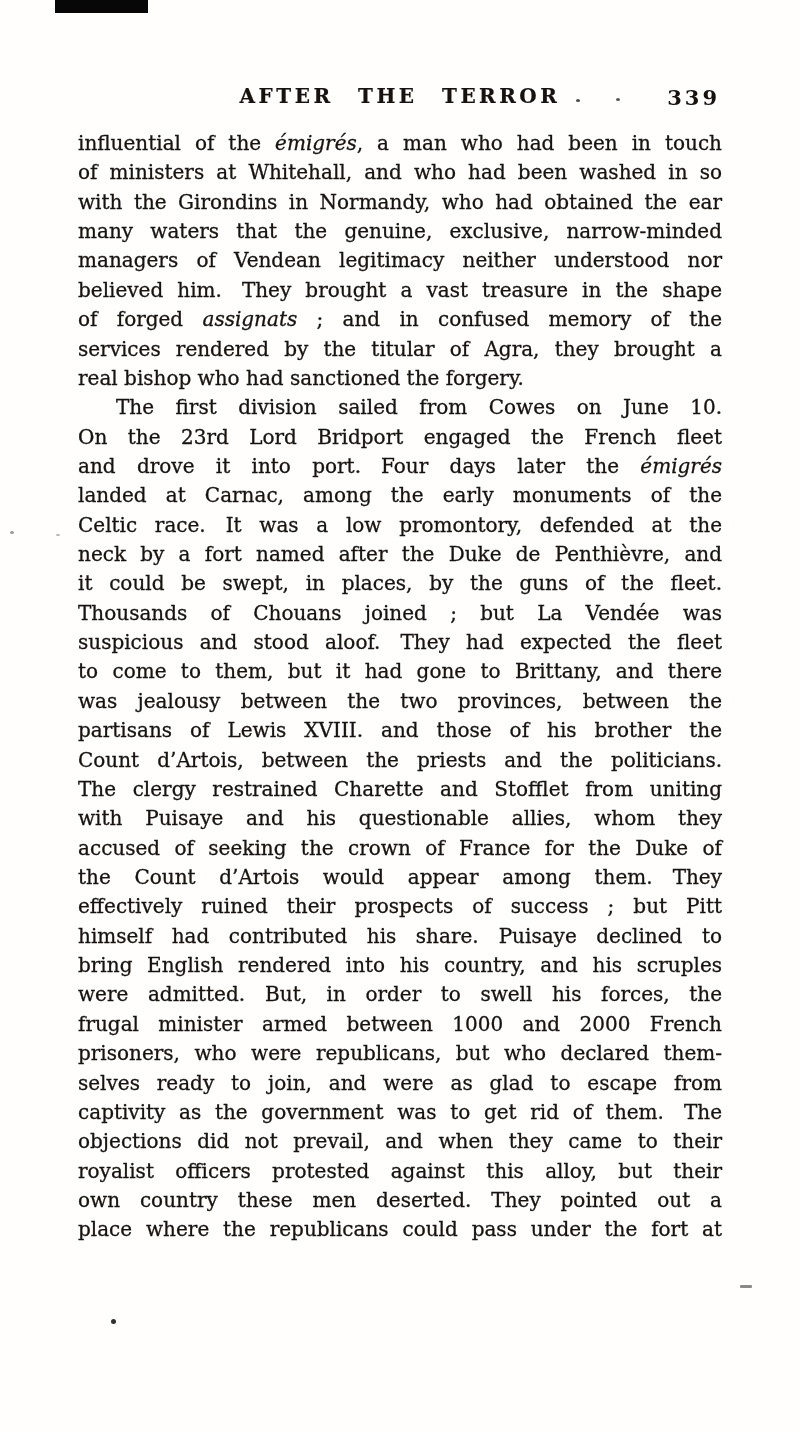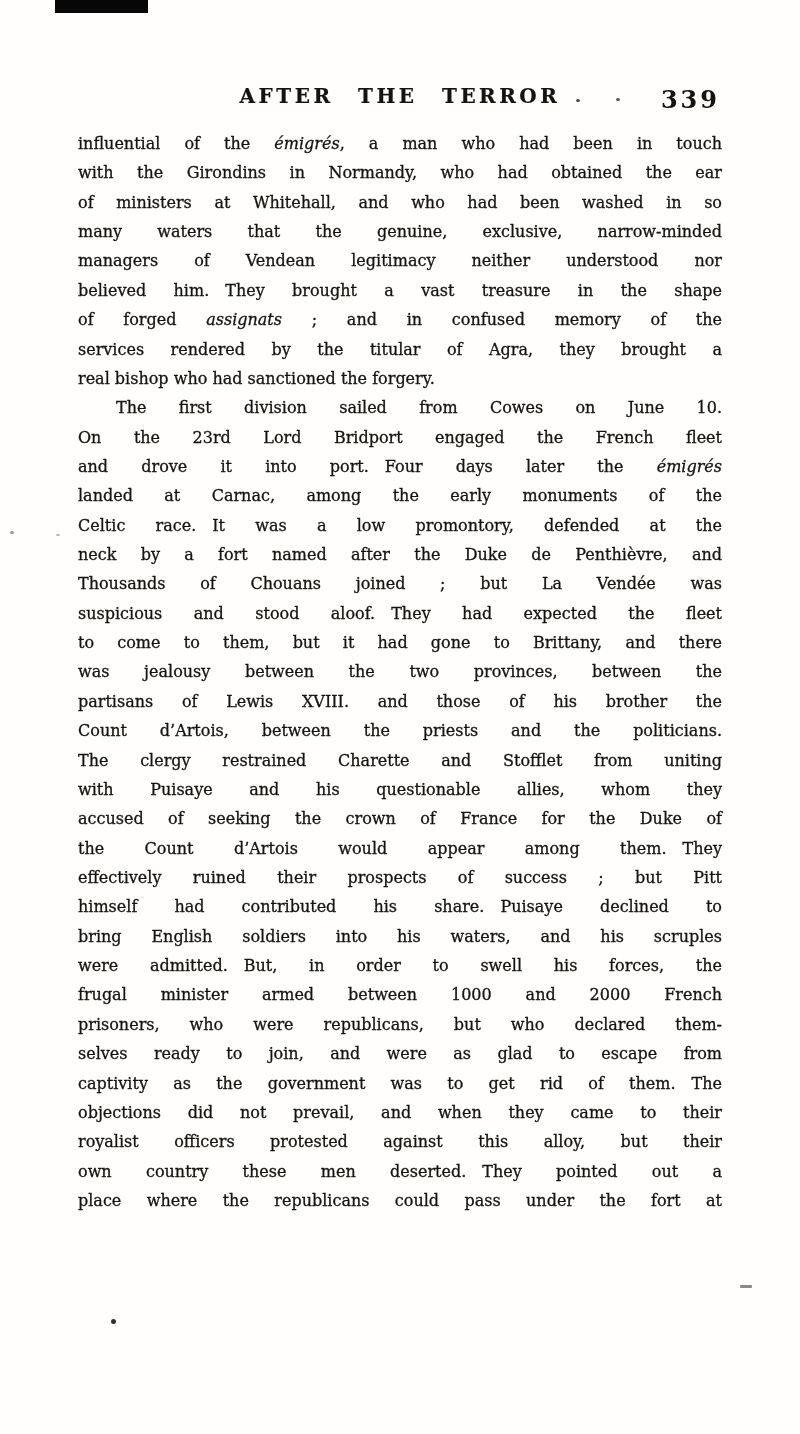--- a/index.html
+++ b/index.html
@@ -3,68 +3,69 @@
 <meta charset="utf-8">
 <style>
   html,body{margin:0;padding:0;}
   body{width:800px;height:1434px;background:#ffffff;overflow:hidden;
        font-family:"DejaVu Serif","Liberation Serif",serif;}
   .page{position:absolute;left:0;top:0;width:800px;height:1432px;background:#fffefd;}
   .header{position:absolute;top:84px;left:0;width:800px;height:26px;}
   .title{display:block;text-align:center;font-size:20px;font-weight:bold;
          letter-spacing:3.5px;word-spacing:14px;color:#17120f;
          -webkit-text-stroke:0.2px #17120f;}
-  .pagenum{position:absolute;right:80px;top:1px;font-size:24px;font-weight:bold;
+  .pagenum{position:absolute;right:80px;top:1px;font-size:21px;font-weight:bold;
            letter-spacing:3px;color:#17120f;}
   .body{position:absolute;left:78px;top:129px;width:644px;}
-  .line{height:29.37px;line-height:29.37px;font-size:16px;color:#171310;
+  .line{height:29.37px;line-height:29.37px;font-size:20px;color:#171310;
         text-align:justify;text-align-last:justify;white-space:nowrap;
         -webkit-text-stroke:0.3px #171310;}
   .line.par-end{text-align-last:left;}
   .line.indent{text-indent:38px;}
   .it{font-style:italic;}
   .artifact{position:absolute;}
 </style>
 </head>
 <body>
 
 <div class="page">
   <div class="header">
     <span class="title">AFTER THE TERROR</span>
     <span class="pagenum">339</span>
   </div>
   <div class="body">
       <div class="line"><span>influential of the </span><span class="it">émigrés</span><span>, a man who had been in touch</span></div>
+      <div class="line"><span>of ministers at Whitehall, and who had been washed in so</span></div>
       <div class="line"><span>with the Girondins in Normandy, who had obtained the ear</span></div>
-      <div class="line"><span>of ministers at Whitehall, and who had been washed in so</span></div>
       <div class="line"><span>many waters that the genuine, exclusive, narrow-minded</span></div>
       <div class="line"><span>managers of Vendean legitimacy neither understood nor</span></div>
       <div class="line"><span>believed him.  They brought a vast treasure in the shape</span></div>
       <div class="line"><span>of forged </span><span class="it">assignats</span><span> ; and in confused memory of the</span></div>
       <div class="line"><span>services rendered by the titular of Agra, they brought a</span></div>
       <div class="line par-end"><span>real bishop who had sanctioned the forgery.</span></div>
       <div class="line indent"><span>The first division sailed from Cowes on June 10.</span></div>
       <div class="line"><span>On the 23rd Lord Bridport engaged the French fleet</span></div>
       <div class="line"><span>and drove it into port.  Four days later the </span><span class="it">émigrés</span></div>
       <div class="line"><span>landed at Carnac, among the early monuments of the</span></div>
       <div class="line"><span>Celtic race.  It was a low promontory, defended at the</span></div>
       <div class="line"><span>neck by a fort named after the Duke de Penthièvre, and</span></div>
+      <div class="line"><span>it could be swept, in places, by the guns of the fleet.</span></div>
       <div class="line"><span>Thousands of Chouans joined ; but La Vendée was</span></div>
       <div class="line"><span>suspicious and stood aloof.  They had expected the fleet</span></div>
       <div class="line"><span>to come to them, but it had gone to Brittany, and there</span></div>
       <div class="line"><span>was jealousy between the two provinces, between the</span></div>
       <div class="line"><span>partisans of Lewis XVIII. and those of his brother the</span></div>
       <div class="line"><span>Count d’Artois, between the priests and the politicians.</span></div>
       <div class="line"><span>The clergy restrained Charette and Stofflet from uniting</span></div>
       <div class="line"><span>with Puisaye and his questionable allies, whom they</span></div>
       <div class="line"><span>accused of seeking the crown of France for the Duke of</span></div>
       <div class="line"><span>the Count d’Artois would appear among them.  They</span></div>
       <div class="line"><span>effectively ruined their prospects of success ; but Pitt</span></div>
       <div class="line"><span>himself had contributed his share.  Puisaye declined to</span></div>
-      <div class="line"><span>bring English soldiers into his waters, and his scruples</span></div>
+      <div class="line"><span>bring English rendered into his country, and his scruples</span></div>
       <div class="line"><span>were admitted.  But, in order to swell his forces, the</span></div>
       <div class="line"><span>frugal minister armed between 1000 and 2000 French</span></div>
       <div class="line"><span>prisoners, who were republicans, but who declared them-</span></div>
       <div class="line"><span>selves ready to join, and were as glad to escape from</span></div>
       <div class="line"><span>captivity as the government was to get rid of them.  The</span></div>
       <div class="line"><span>objections did not prevail, and when they came to their</span></div>
       <div class="line"><span>royalist officers protested against this alloy, but their</span></div>
       <div class="line"><span>own country these men deserted.  They pointed out a</span></div>
       <div class="line"><span>place where the republicans could pass under the fort at</span></div>
     </div>

